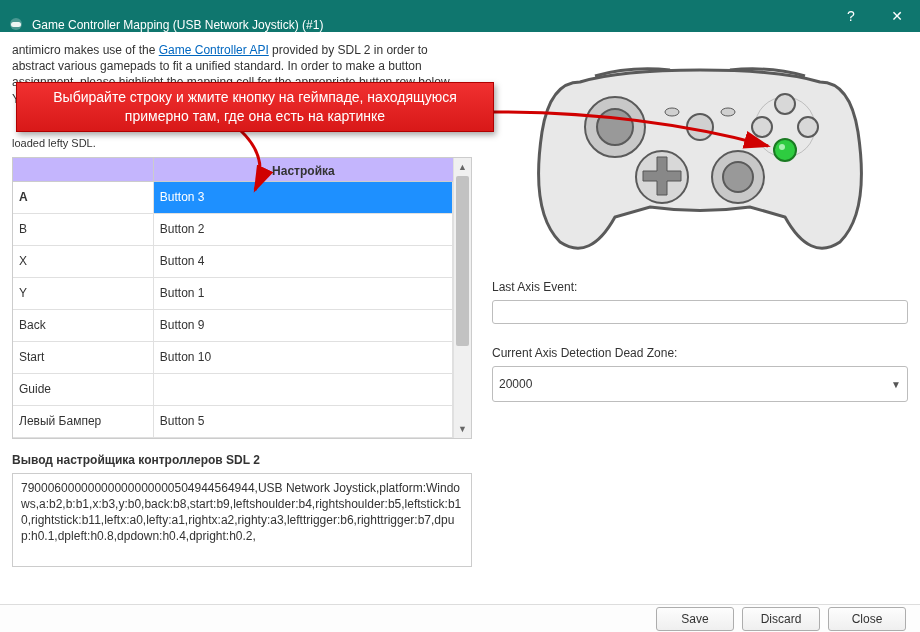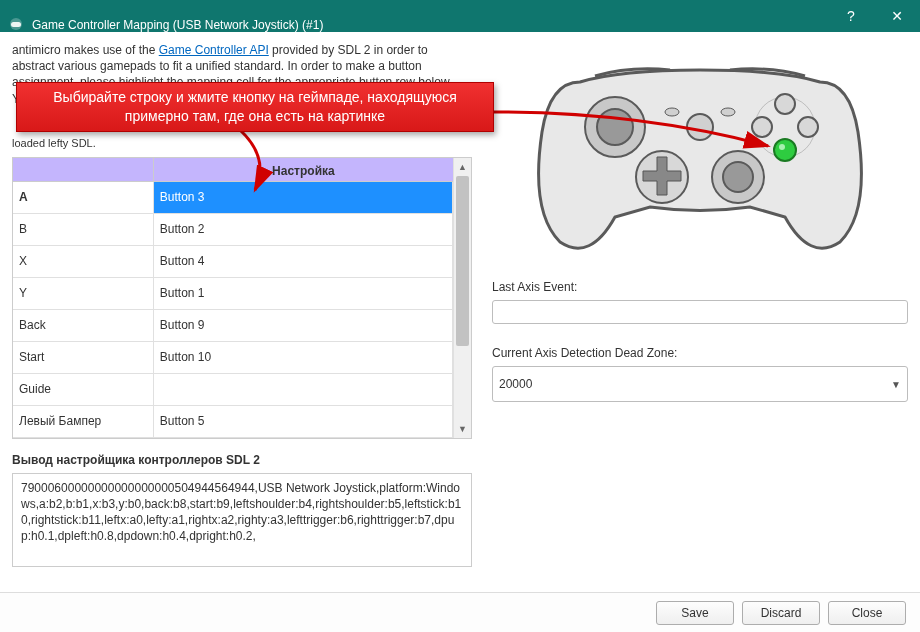--- a/index.html
+++ b/index.html
@@ -126,21 +126,21 @@
     height:36px; width:100%;
     border:1px solid #bdbdbd; border-radius:3px;
     display:flex; align-items:center;
     padding:0 6px; background:#fff;
     justify-content: space-between;
   }
   .combo .caret { color:#555; font-size:10px; }
 
   .footer {
     position:absolute; left:0; right:0; bottom:0;
-    height: 40px;
+    height: 28px;
     border-top:1px solid #ddd;
     display:flex; justify-content:flex-end; align-items:center;
     padding-right: 14px; gap:8px;
     background:#fdfdfd;
   }
   .btn {
     min-width: 78px; height:24px;
     border:1px solid #adadad; border-radius:3px;
     background: linear-gradient(#fdfdfd,#efefef);
     font-size:12px;

